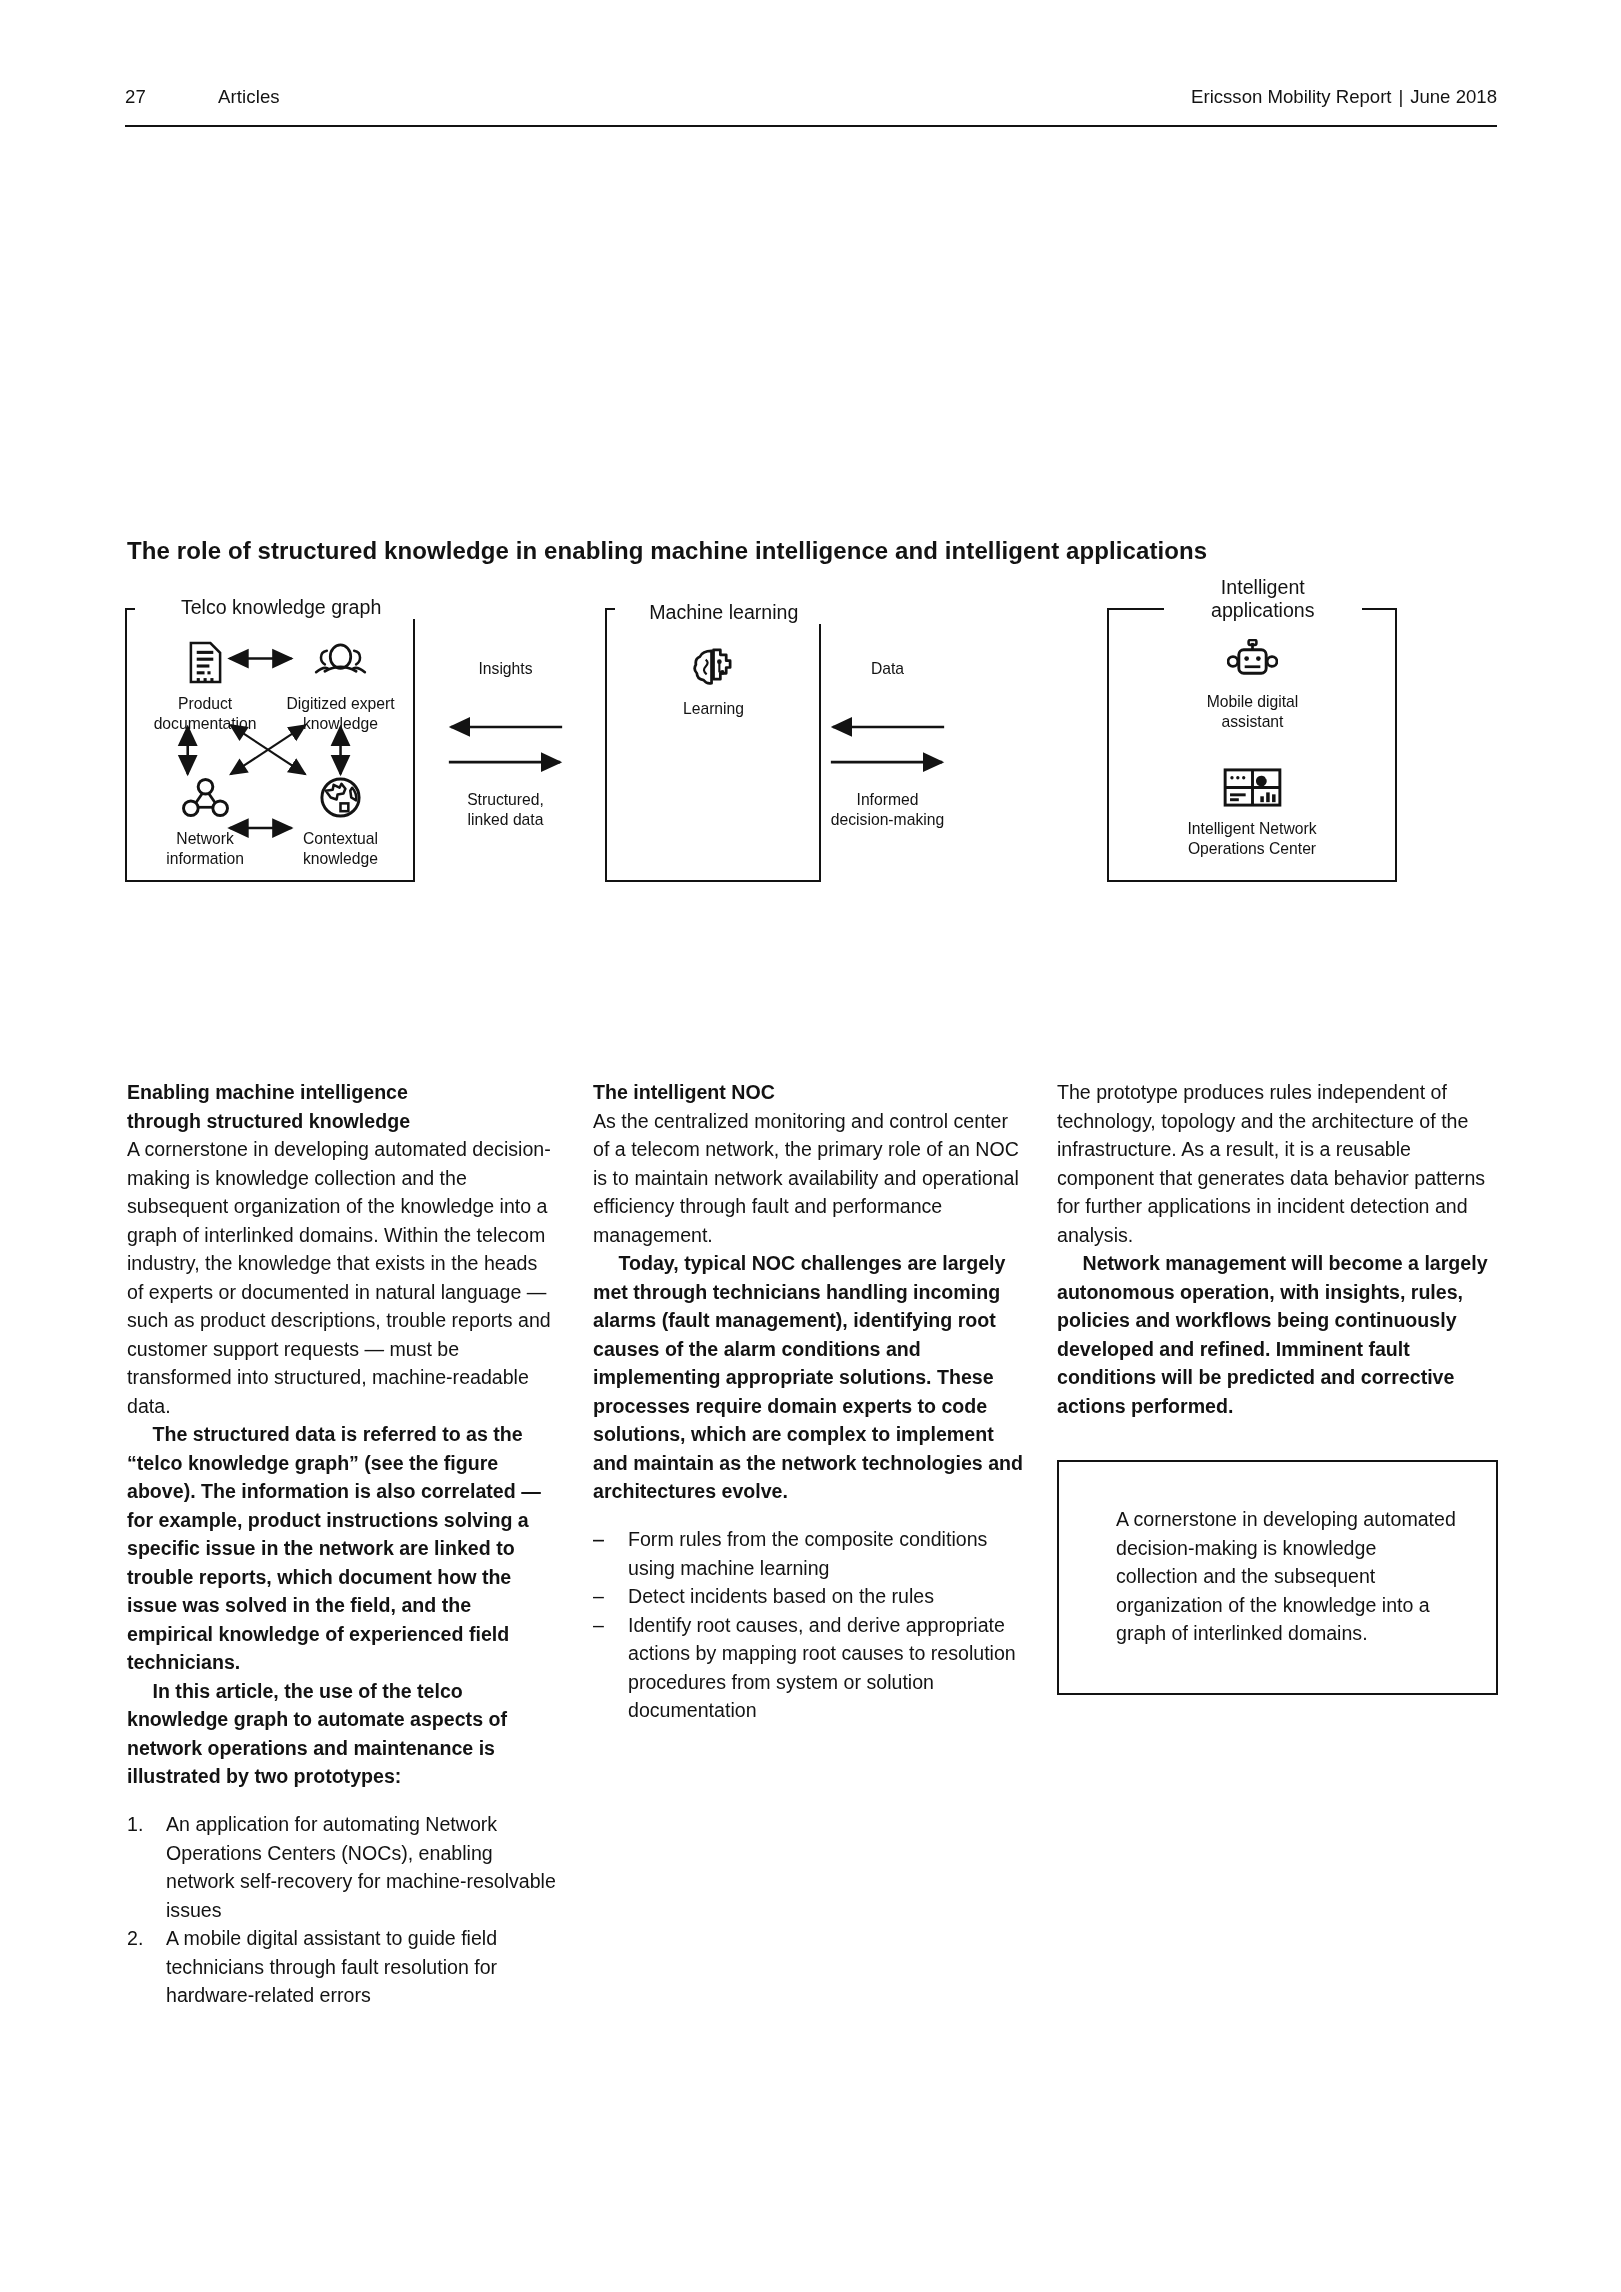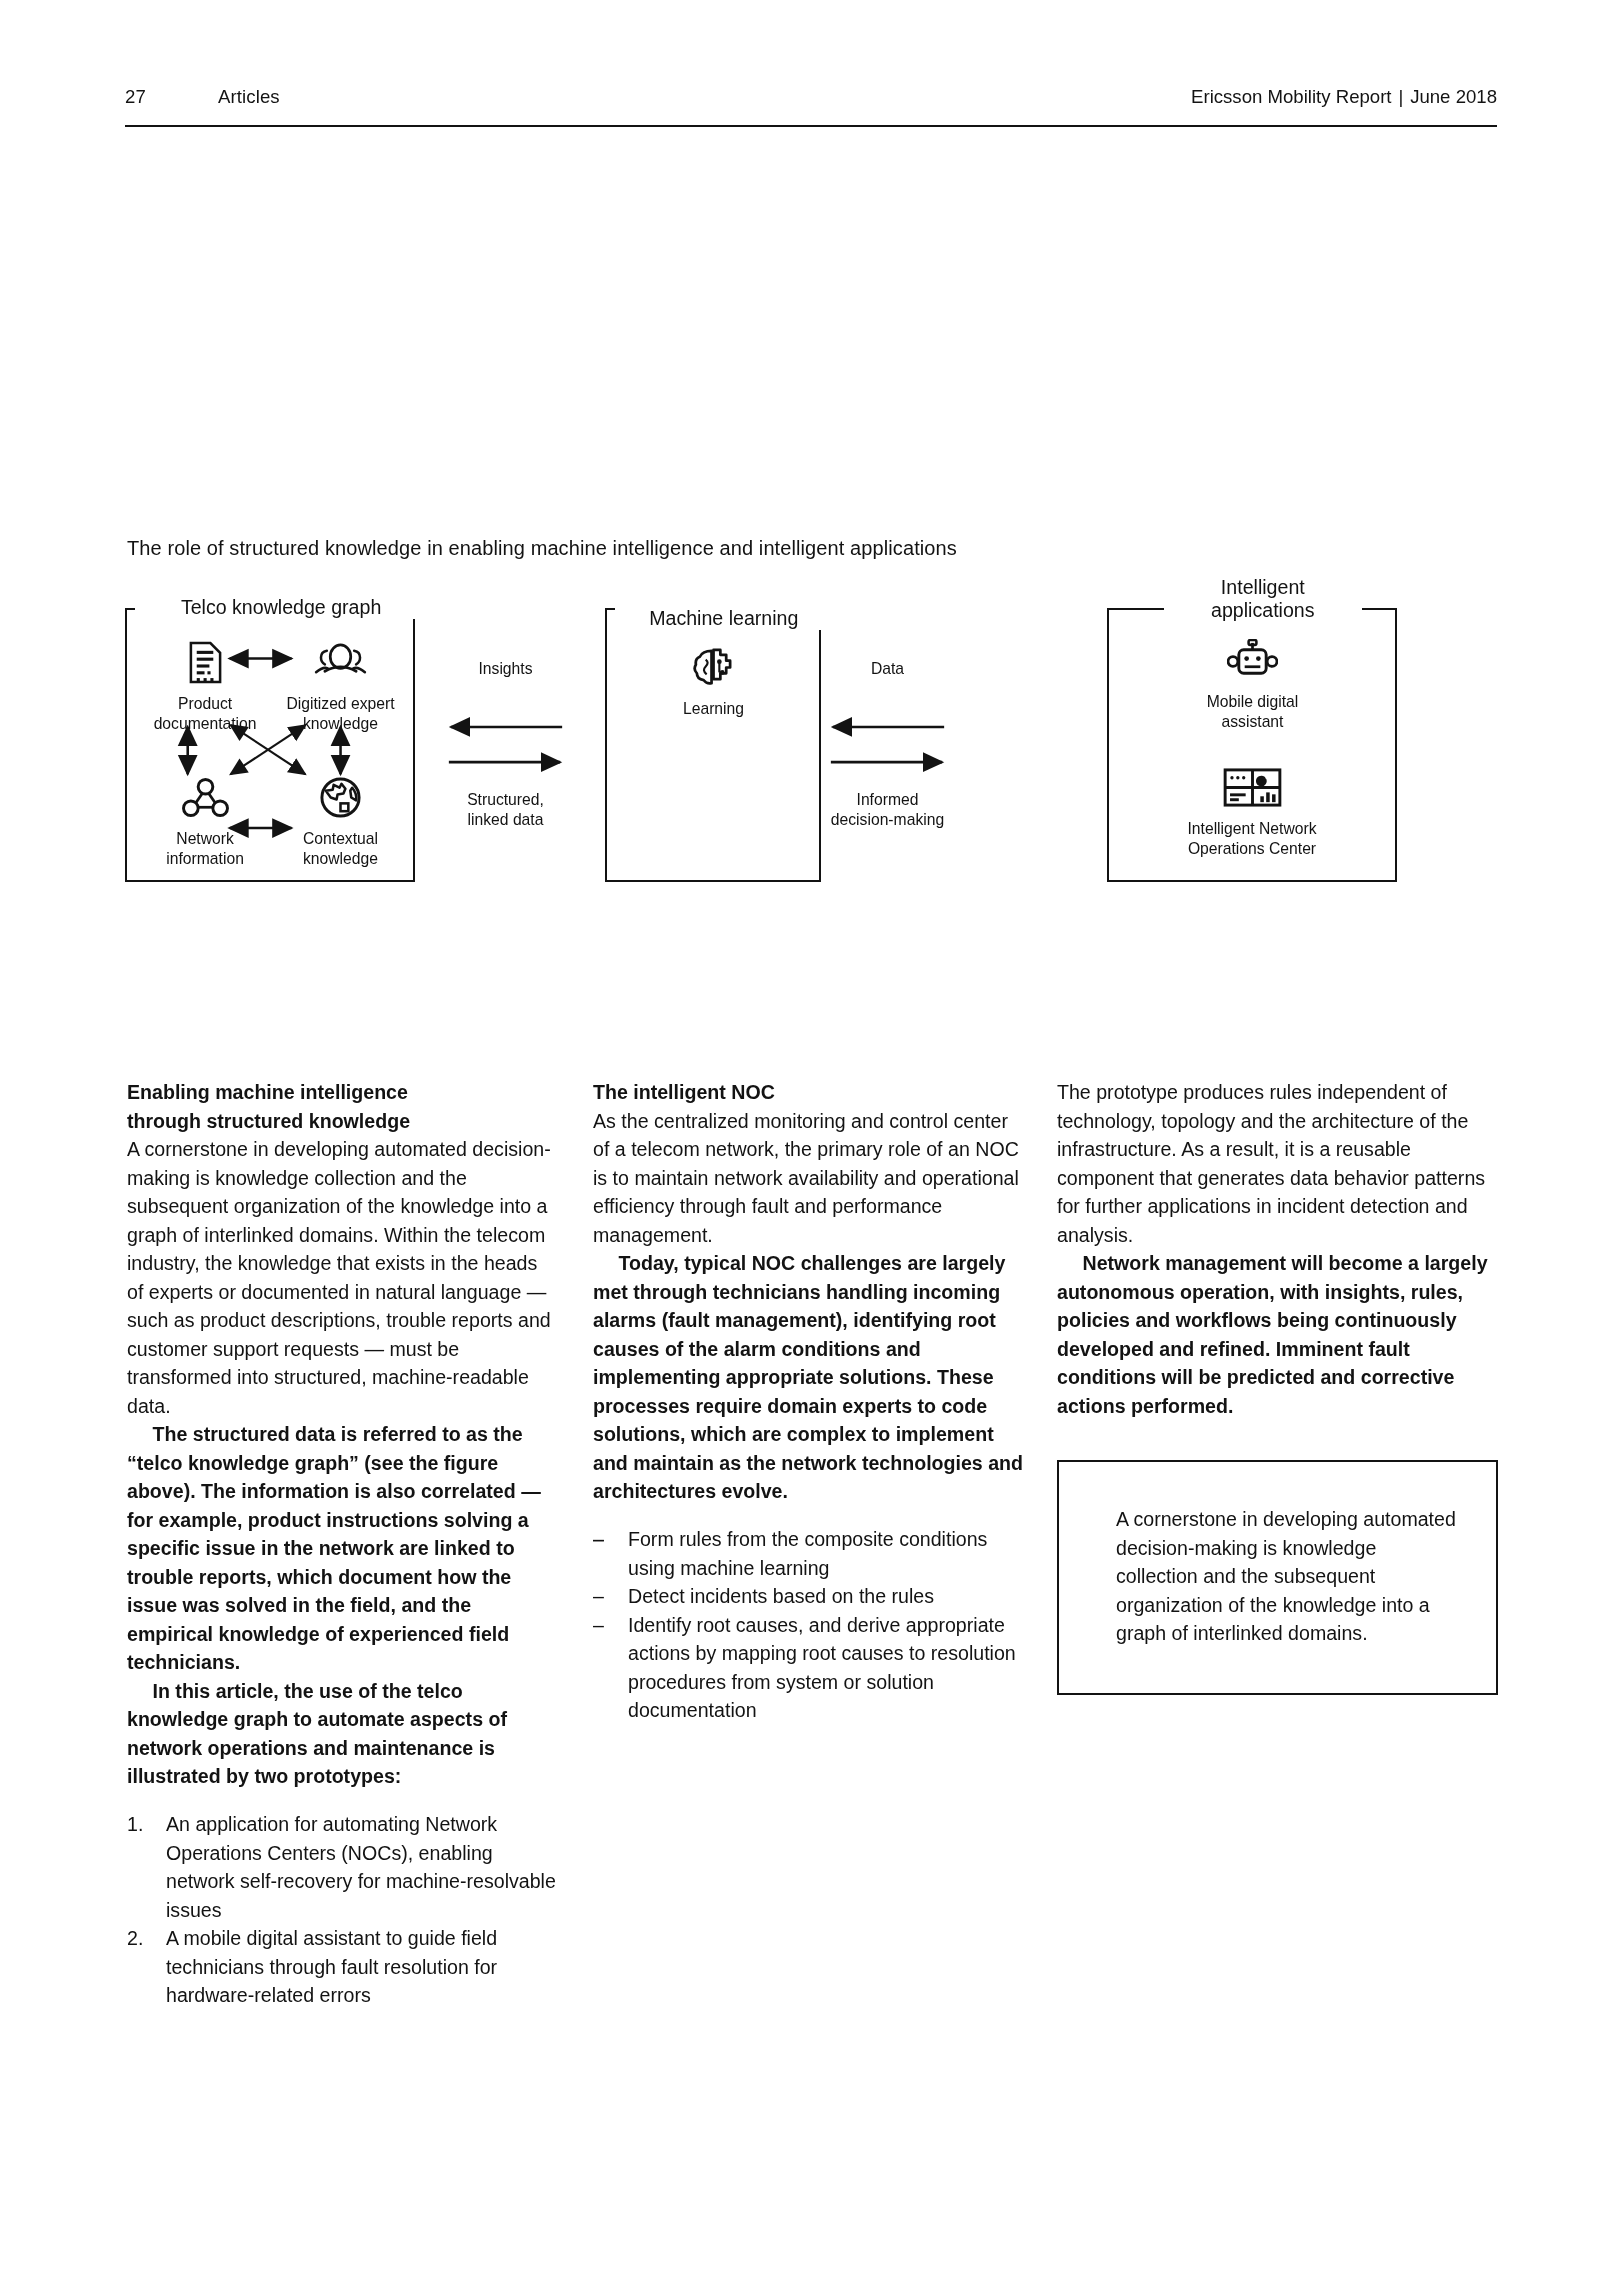--- a/index.html
+++ b/index.html
@@ -13,21 +13,21 @@
   
   .hdr{position:absolute;left:125px;top:86px;width:1372px;height:33px;}
   .hdr-left{position:absolute;left:0;top:0;font-size:18.6px;letter-spacing:0.1px;}
   .hdr-page{position:absolute;left:0;top:0;}
   .hdr-section{position:absolute;left:93px;top:0;}
   .hdr-right{position:absolute;right:0;top:0;font-size:18.6px;white-space:nowrap;}
   .hdr-sep{display:inline-block;padding:0 6.9px;}
   .hdr-rule{position:absolute;left:125px;top:125px;width:1372px;height:2px;background:#131313;}
 
   
-  .fig-title{position:absolute;left:127px;top:537px;font-size:20px;font-weight:normal;
+  .fig-title{position:absolute;left:127px;top:537px;font-size:24px;font-weight:bold;
              letter-spacing:0.1px;}
 
   .fig{position:absolute;left:125px;top:588px;width:1372px;height:392px;}
 
   
   .bx{position:absolute;border:2.2px solid #131313;box-sizing:border-box;}
   .bx-cap{position:absolute;background:#ffffff;padding:0 10.8px;
           font-size:19.6px;text-align:center;line-height:1.18;white-space:nowrap;}
 
   .node{position:absolute;text-align:center;font-size:15.7px;line-height:1.28;}
@@ -167,21 +167,21 @@
       <div>Insights</div>
     </div>
     <svg style="position:absolute;left:318px;top:123px;width:125px;height:71px;" viewBox="0 0 128 72">
       <line x1="122" y1="16" x2="8" y2="16" stroke="#131313" stroke-width="2.6" marker-end="url(#ah)"></line>
       <line x1="6" y1="52" x2="120" y2="52" stroke="#131313" stroke-width="2.6" marker-end="url(#ah)"></line>
     </svg>
     <div class="conn" style="left:318px;top:202px;width:125px;white-space:pre-line;">Structured,
 linked data</div>
 
     <div class="bx" style="left:480px;top:19.6px;width:216px;height:274px;"></div>
-    <div class="bx-cap" style="left:490px;top:19px;width:196px;">Machine learning</div>
+    <div class="bx-cap" style="left:490px;top:13px;width:196px;">Machine learning</div>
 
     <div class="node" style="left:510px;top:54px;width:157px;">
       <div class="ico">
         <svg width="43" height="43" viewBox="0 0 44 44">
           <path d="M20 5 q-9 0 -12 6 q-5 2 -4 8 q-3 5 1 9 q0 6 7 7 q3 4 8 3 z" fill="none" stroke="#131313" stroke-width="2.8" stroke-linejoin="round"></path>
           <path d="M22 4 h7 v5 h6 v6 h4 v7 h-4 v6 h-6 v6 h-7 z" fill="none" stroke="#131313" stroke-width="2.8" stroke-linejoin="round"></path>
           <path d="M14 14 q4 3 0 7 q-4 4 1 8" fill="none" stroke="#131313" stroke-width="2.2"></path>
           <circle cx="28" cy="16" r="2.4" fill="#131313"></circle>
           <circle cx="31" cy="27" r="2.4" fill="#131313"></circle>
           <line x1="28" y1="16" x2="28" y2="27" stroke="#131313" stroke-width="2.2"></line>

